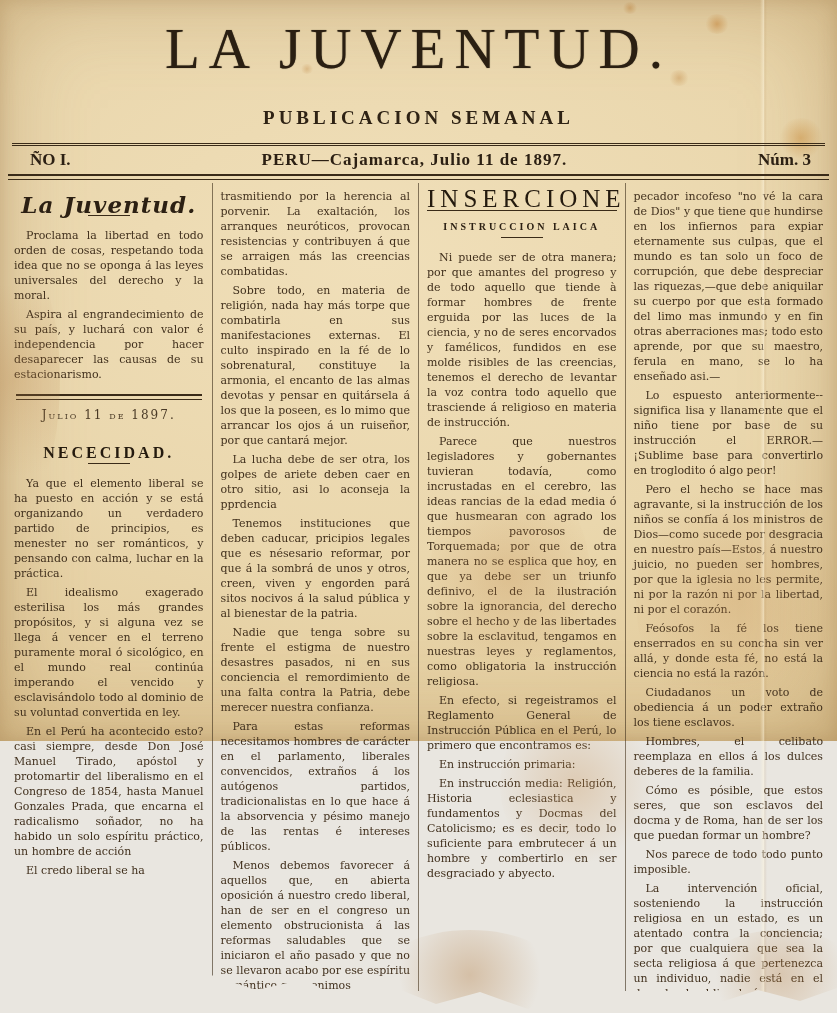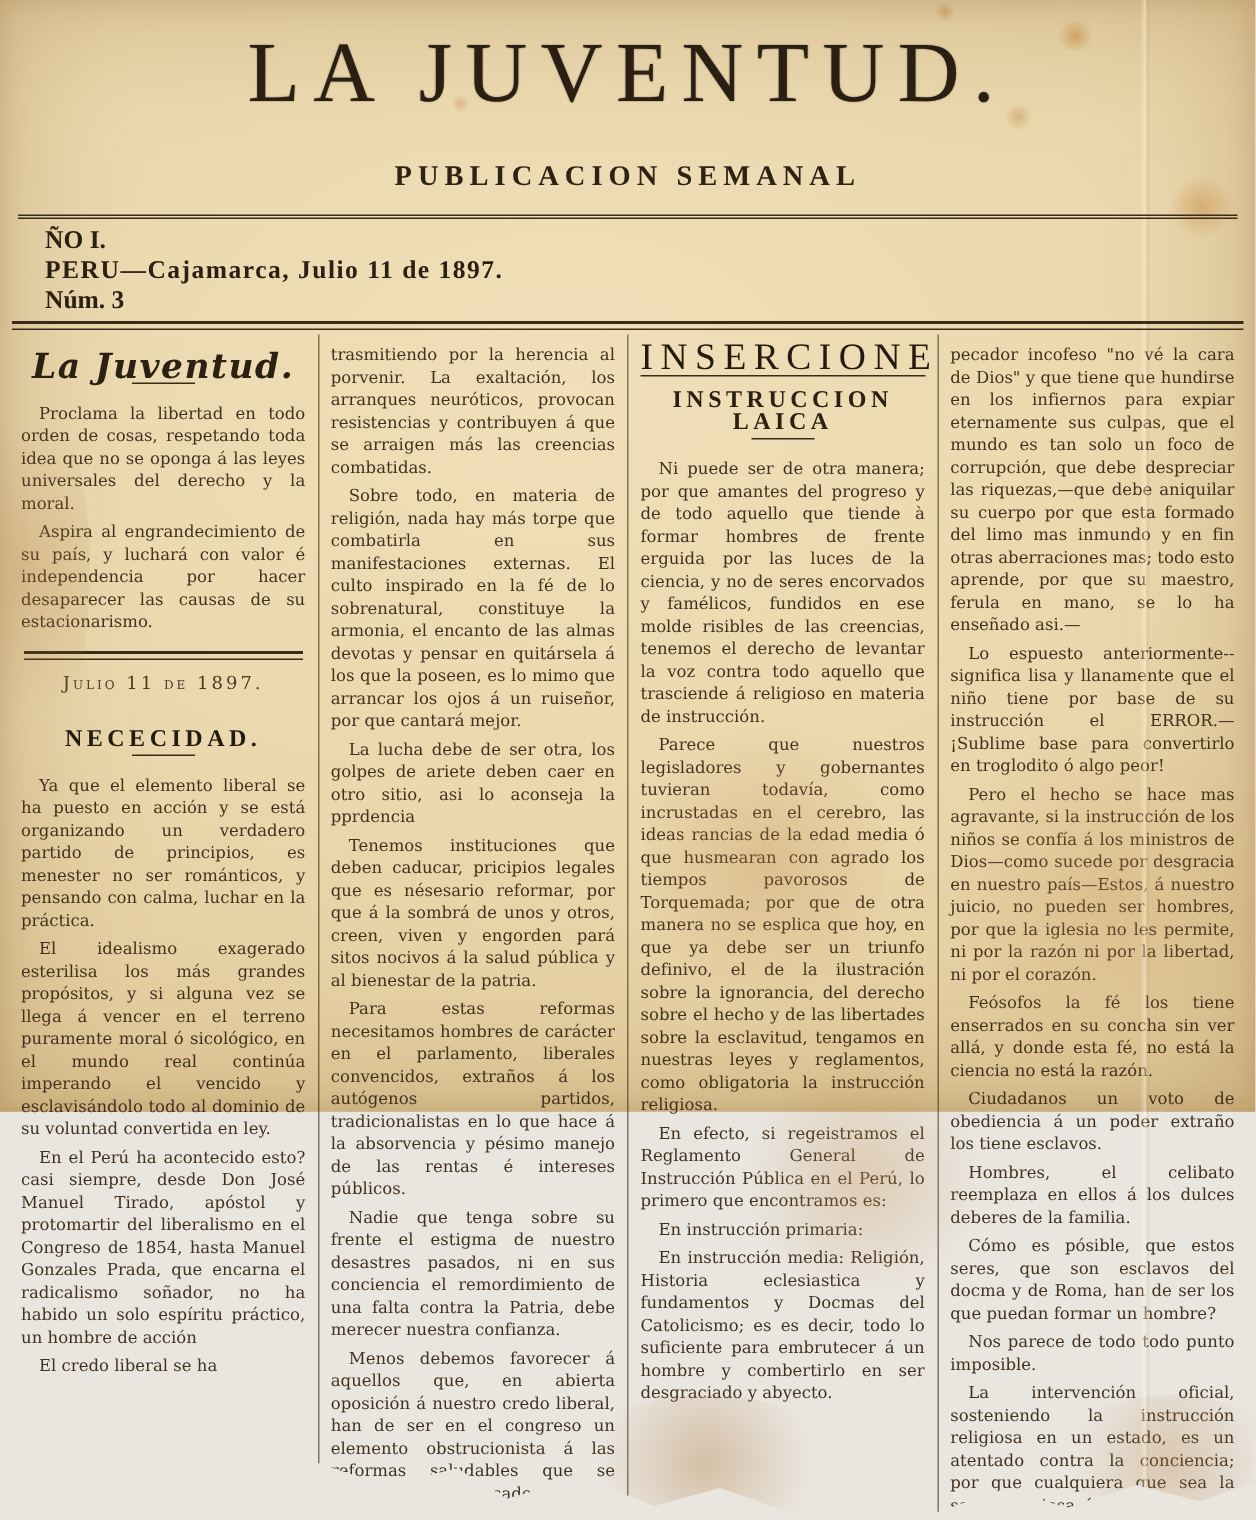--- a/index.html
+++ b/index.html
@@ -44,21 +44,21 @@
     text-shadow:0 0 1px rgba(42,31,18,.7);
   }
   .mast-sub{
     margin-top:26px;font-family:"Liberation Serif", serif;
     font-size:19px;letter-spacing:4px;color:#2e2214;font-weight:600;
   }
   .rule-a{margin:14px 12px 0 12px;border-top:3px double #3a2b18;height:0;}
   .hdr-row{
     display:flex;align-items:baseline;justify-content:space-between;
     padding:4px 26px 2px 30px;font-family:"Liberation Serif", serif;
-    font-size:17px;font-weight:700;color:#2c2013;flex-direction:column;
+    font-size:17px;font-weight:700;color:#2c2013;
   }
   .hdr-center{letter-spacing:1px;}
   .rule-b{margin:2px 8px 0 8px;border-top:2.5px solid #3a2b18;border-bottom:1px solid #3a2b18;height:3px;}
 
   
   .columns{
     display:flex;align-items:stretch;height:808px;margin:3px 6px 0 6px;
   }
   .col{
     flex:1 1 0;padding:6px 8px 0 8px;overflow:hidden;
@@ -81,21 +81,21 @@
   .article-title{
     text-align:center;font-weight:700;font-size:16px;letter-spacing:3px;
     color:#241a0e;margin:6px 0 2px 0;font-family:"Liberation Serif", serif;
   }
   .section-title{
     text-align:center;font-size:25px;letter-spacing:5px;color:#241a0e;
     margin:2px 0 4px 0;font-family:"Liberation Serif", serif;font-weight:500;
   }
   .full-rule{border-top:1.5px solid #3a2b18;margin:2px 0 8px 0;}
   .sub-title{
-    text-align:center;font-size:16px;letter-spacing:3px;color:#2c2013;
+    text-align:center;font-size:10px;letter-spacing:3px;color:#2c2013;
     margin:4px 0 2px 0;font-family:"Liberation Serif", serif;font-weight:600;
   }
 </style>
 </head>
 <body>
 
 <div class="paper">
 
   <div class="stain s1"></div>
   <div class="stain s2"></div>
@@ -137,22 +137,22 @@
       <p>El idealismo exagerado esterilisa los más grandes propósitos, y si alguna vez se llega á vencer en el terreno puramente moral ó sicológico, en el mundo real continúa imperando el vencido y esclavisándolo todo al dominio de su voluntad convertida en ley.</p>
       <p>En el Perú ha acontecido esto? casi siempre, desde Don José Manuel Tirado, apóstol y protomartir del liberalismo en el Congreso de 1854, hasta Manuel Gonzales Prada, que encarna el radicalismo soñador, no ha habido un solo espíritu práctico, un hombre de acción</p>
       <p>El credo liberal se ha</p>
     </div>
 
     <div class="col">
       <p style="text-indent:0">trasmitiendo por la herencia al porvenir. La exaltación, los arranques neuróticos, provocan resistencias y contribuyen á que se arraigen más las creencias combatidas.</p>
       <p>Sobre todo, en materia de religión, nada hay más torpe que combatirla en sus manifestaciones externas. El culto inspirado en la fé de lo sobrenatural, constituye la armonia, el encanto de las almas devotas y pensar en quitársela á los que la poseen, es lo mimo que arrancar los ojos á un ruiseñor, por que cantará mejor.</p>
       <p>La lucha debe de ser otra, los golpes de ariete deben caer en otro sitio, asi lo aconseja la pprdencia</p>
       <p>Tenemos instituciones que deben caducar, pricipios legales que es nésesario reformar, por que á la sombrá de unos y otros, creen, viven y engorden pará sitos nocivos á la salud pública y al bienestar de la patria.</p>
+      <p>Nadie que tenga sobre su frente el estigma de nuestro desastres pasados, ni en sus conciencia el remordimiento de una falta contra la Patria, debe merecer nuestra confianza.</p>
       <p>Para estas reformas necesitamos hombres de carácter en el parlamento, liberales convencidos, extraños á los autógenos partidos, tradicionalistas en lo que hace á la absorvencia y pésimo manejo de las rentas é intereses públicos.</p>
-      <p>Nadie que tenga sobre su frente el estigma de nuestro desastres pasados, ni en sus conciencia el remordimiento de una falta contra la Patria, debe merecer nuestra confianza.</p>
       <p>Menos debemos favorecer á aquellos que, en abierta oposición á nuestro credo liberal, han de ser en el congreso un elemento obstrucionista á las reformas saludables que se iniciaron el año pasado y que no se llevaron acabo por ese espíritu romántico que venimos</p>
 
     </div>
 
     <div class="col">
       <div class="section-title">INSERCIONES</div>
       <div class="full-rule"></div>
       <div class="sub-title">INSTRUCCION LAICA</div>
       <div class="short-rule"></div>
       <p>Ni puede ser de otra manera; por que amantes del progreso y de todo aquello que tiende à formar hombres de frente erguida por las luces de la ciencia, y no de seres encorvados y famélicos, fundidos en ese molde risibles de las creencias, tenemos el derecho de levantar la voz contra todo aquello que trasciende á religioso en materia de instrucción.</p>

